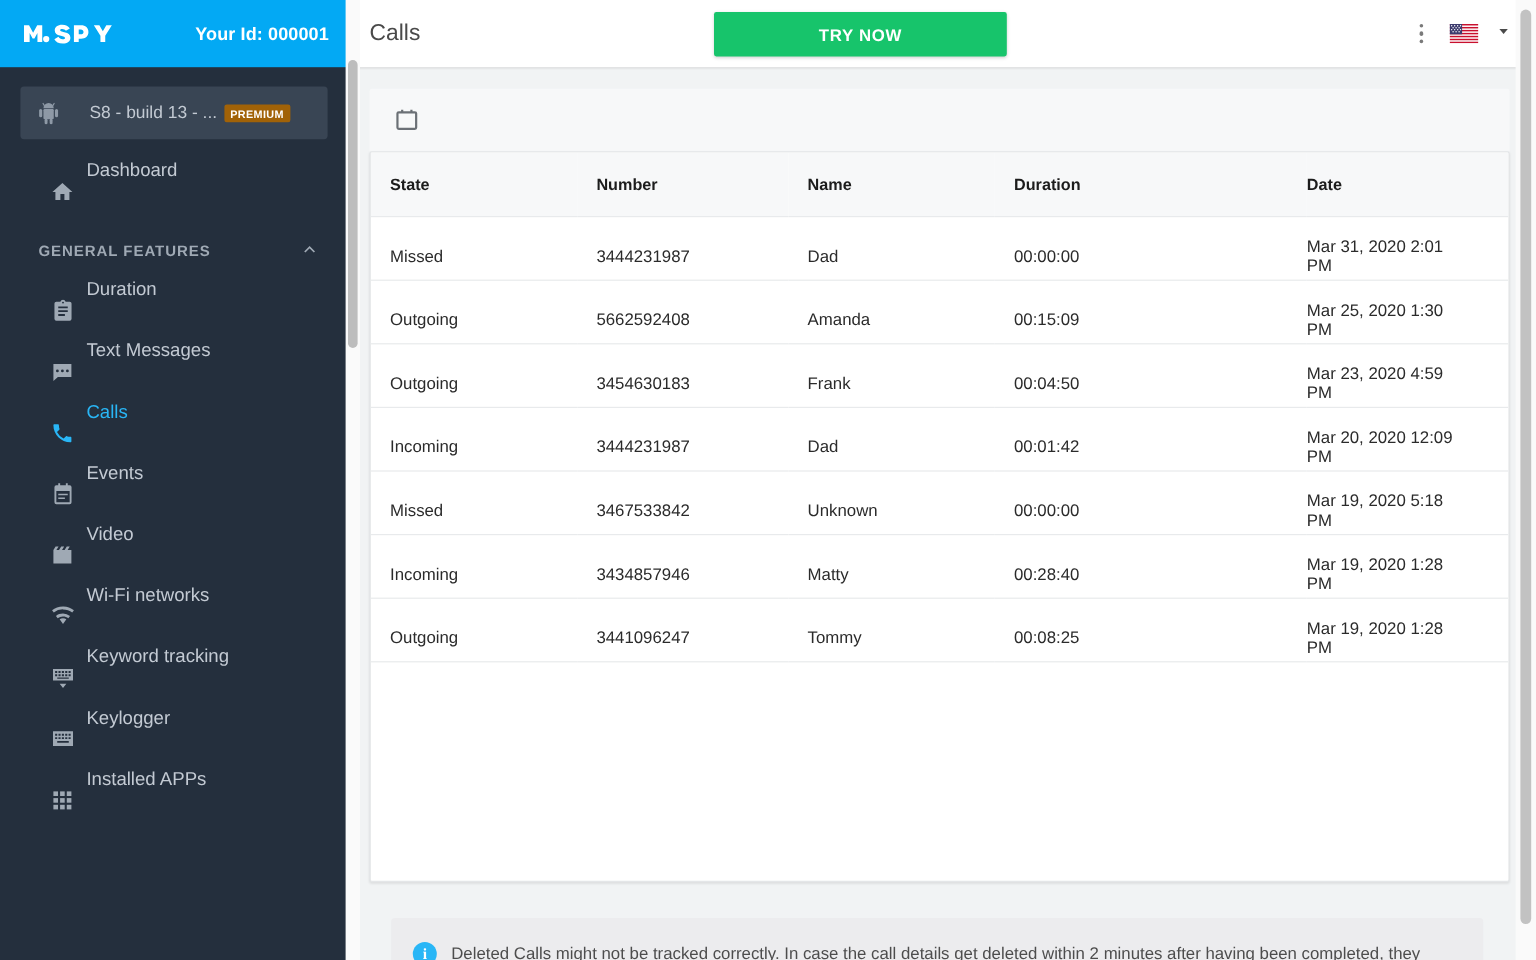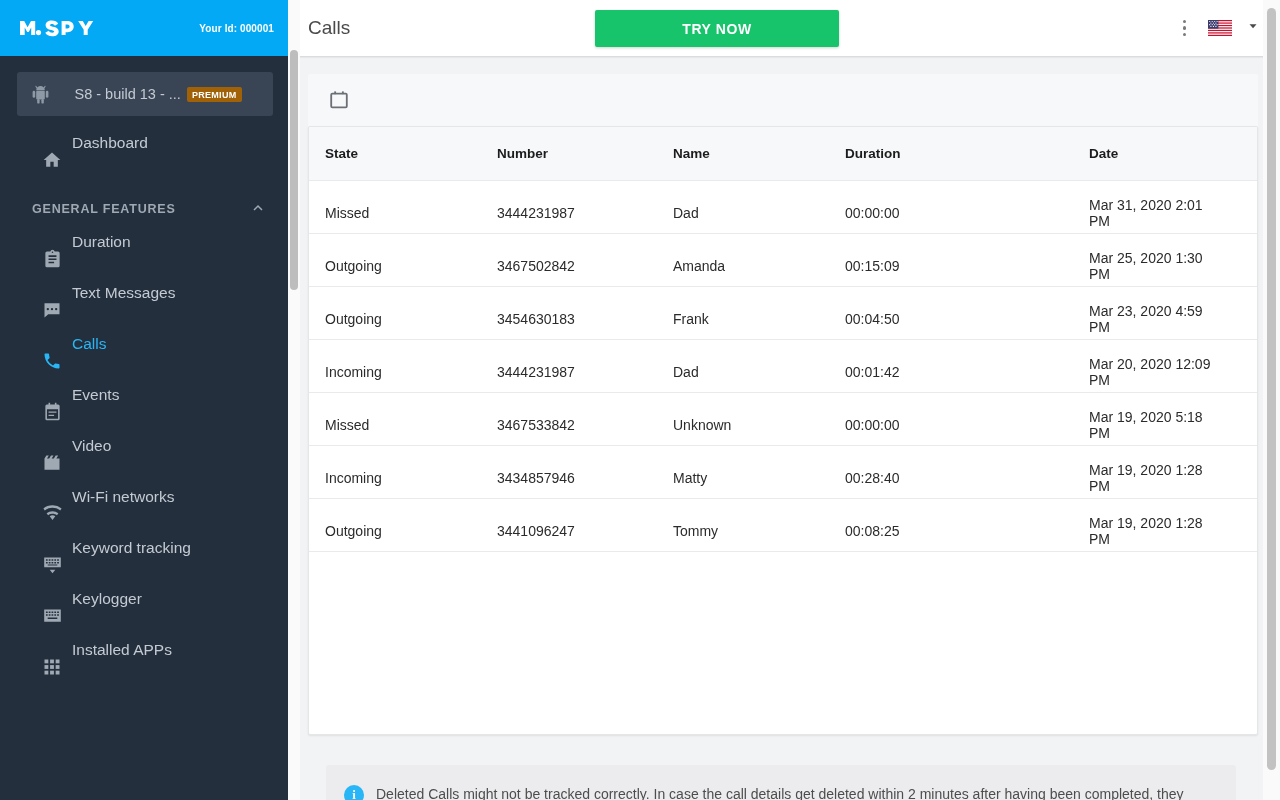--- a/index.html
+++ b/index.html
@@ -20,21 +20,21 @@
     overflow: hidden;
   }
   .brandbar {
     height: 56px; background: #03a9f4;
     display: flex; align-items: center; justify-content: space-between;
     padding: 0 16px 0 18px;
   }
   .logo { display: flex; align-items: center; }
   .logo svg { display: block; }
   .your-id {
-    color: #ffffff; font-size: 10px; font-weight: bold;
+    color: #ffffff; font-size: 15px; font-weight: bold;
     letter-spacing: .1px;
   }
   .device-box {
     margin: 16px 17px 0 17px;
     height: 44px; background: #394554; border-radius: 3px;
     display: flex; align-items: center; padding: 0 10px;
   }
   .android-icon { width: 26px; display:flex; justify-content:center; }
   .device-label {
     flex: 1; 
@@ -399,21 +399,21 @@
           <tbody id="calls-body">
               <tr>
                 <td class="col-state">Missed</td>
                 <td class="col-number">3444231987</td>
                 <td class="col-name">Dad</td>
                 <td class="col-duration">00:00:00</td>
                 <td class="col-date">Mar 31, 2020 2:01 PM</td>
               </tr>
               <tr>
                 <td class="col-state">Outgoing</td>
-                <td class="col-number">3467502842</td>
+                <td class="col-number">5662592408</td>
                 <td class="col-name">Amanda</td>
                 <td class="col-duration">00:15:09</td>
                 <td class="col-date">Mar 25, 2020 1:30 PM</td>
               </tr>
               <tr>
                 <td class="col-state">Outgoing</td>
                 <td class="col-number">3454630183</td>
                 <td class="col-name">Frank</td>
                 <td class="col-duration">00:04:50</td>
                 <td class="col-date">Mar 23, 2020 4:59 PM</td>

